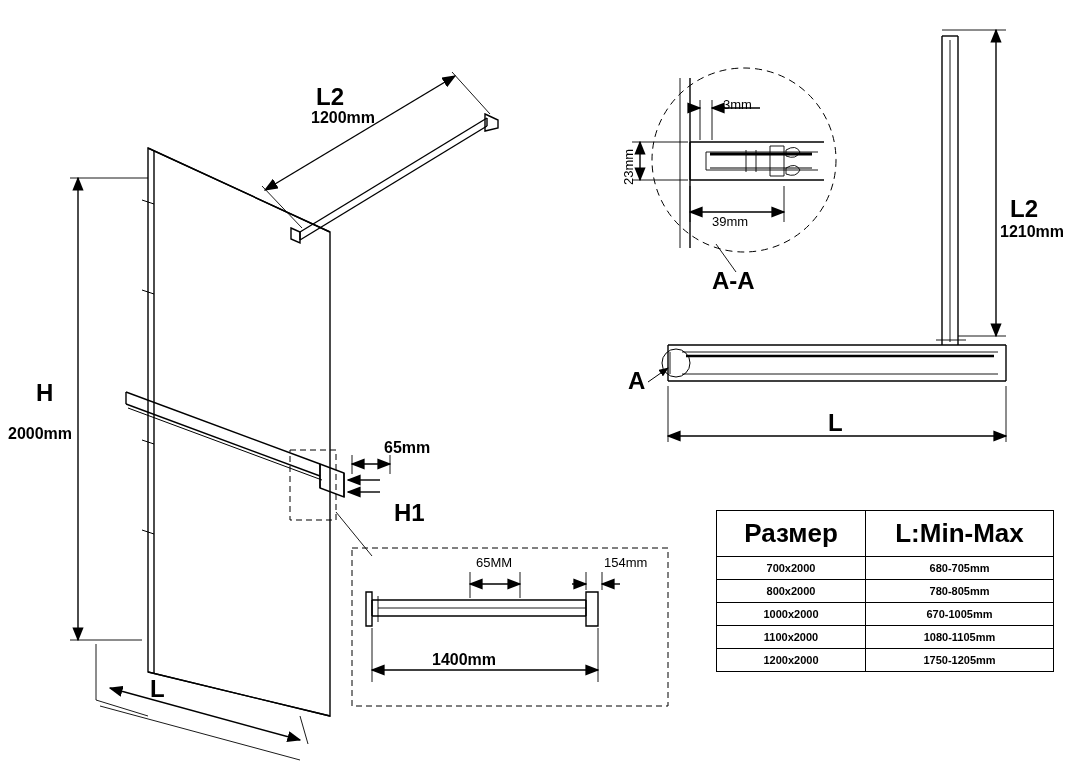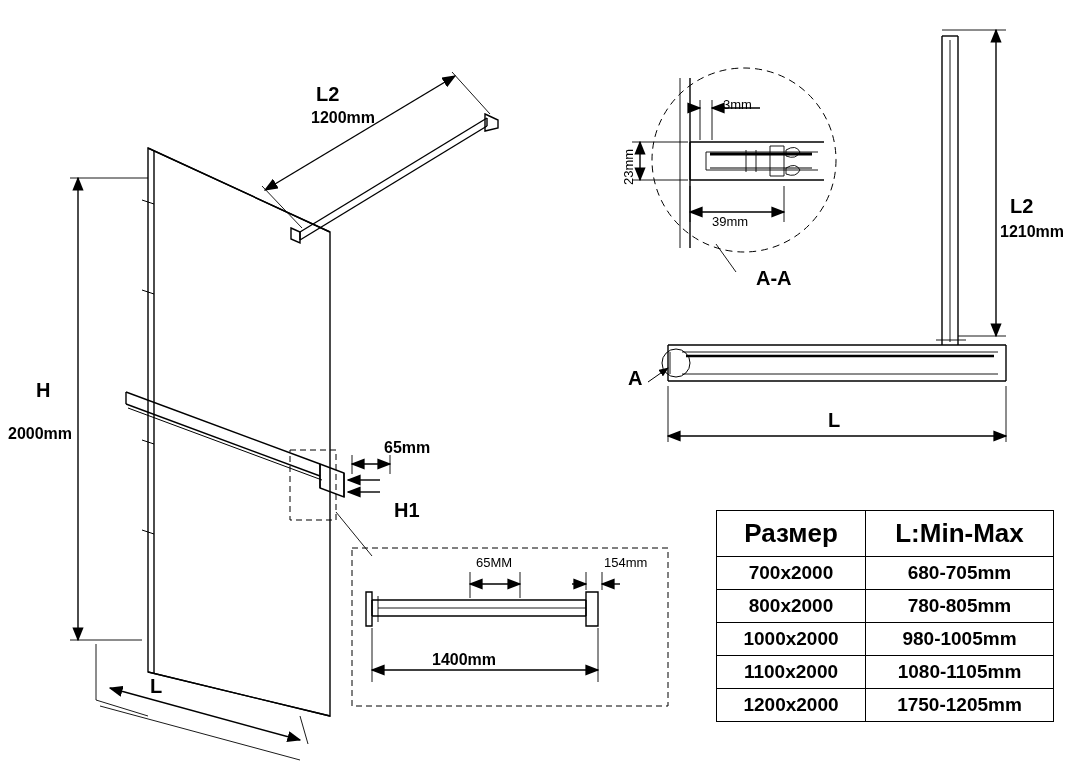--- a/index.html
+++ b/index.html
@@ -25,39 +25,39 @@
     width: 1068px;
     height: 780px;
   }
   .lbl {
     position: absolute;
     white-space: nowrap;
     font-family: "Liberation Sans", sans-serif;
     color: #000;
     line-height: 1.05;
   }
-  .lbl.big { font-size: 20px; font-weight: bold; }
+  .lbl.big { font-size: 24px; font-weight: bold; }
   .lbl.med { font-size: 16px; font-weight: bold; }
   .lbl.small { font-size: 13px; }
   .rot90 { transform: rotate(-90deg); transform-origin: left top; }
 
   
   #spec-table {
     position: absolute;
     left: 716px;
     top: 510px;
     width: 338px;
     border-collapse: collapse;
     font-family: "Liberation Sans", sans-serif;
   }
   #spec-table th, #spec-table td {
     border: 1px solid #000;
     text-align: center;
     padding: 5px 2px;
-    font-size: 19px;
+    font-size: 11px;
     font-weight: bold;
   }
   #spec-table th {
     font-size: 26px;
     padding: 7px 2px;
   }
   #spec-table td:first-child { width: 144px; }
 </style>
 </head>
 <body>
@@ -232,21 +232,21 @@
   <div class="lbl med" style="left:8px; top:426px;">2000mm</div>
 
   <div class="lbl big" style="left:150px; top:676px;">L</div>
 
   <div class="lbl med" style="left:384px; top:440px;">65mm</div>
   <div class="lbl big" style="left:394px; top:468px;margin-top:32px;">H1</div>
 
   <div class="lbl small" style="left:723px; top:98px;">3mm</div>
   <div class="lbl small rot90" style="left:622px; top:185px;">23mm</div>
   <div class="lbl small" style="left:712px; top:215px;">39mm</div>
-  <div class="lbl big" style="left:712px; top:268px;margin-left:44px;">A-A</div>
+  <div class="lbl big" style="left:712px; top:268px;">A-A</div>
   <div class="lbl big" style="left:628px; top:368px;">A</div>
 
   <div class="lbl big" style="left:1010px; top:196px;">L2</div>
   <div class="lbl med" style="left:1000px; top:224px;text-align:center;">1210mm</div>
   <div class="lbl big" style="left:828px; top:410px;">L</div>
 
   <div class="lbl small" style="left:476px; top:556px;">65MM</div>
   <div class="lbl small" style="left:604px; top:556px;">154mm</div>
   <div class="lbl med" style="left:432px; top:652px;">1400mm</div>
 
@@ -261,21 +261,21 @@
       <tr>
         <td>700x2000</td>
         <td>680-705mm</td>
       </tr>
       <tr>
         <td>800x2000</td>
         <td>780-805mm</td>
       </tr>
       <tr>
         <td>1000x2000</td>
-        <td>980-1005mm</td>
+        <td>670-1005mm</td>
       </tr>
       <tr>
         <td>1100x2000</td>
         <td>1080-1105mm</td>
       </tr>
       <tr>
         <td>1200x2000</td>
         <td>1750-1205mm</td>
       </tr>
     </tbody>

